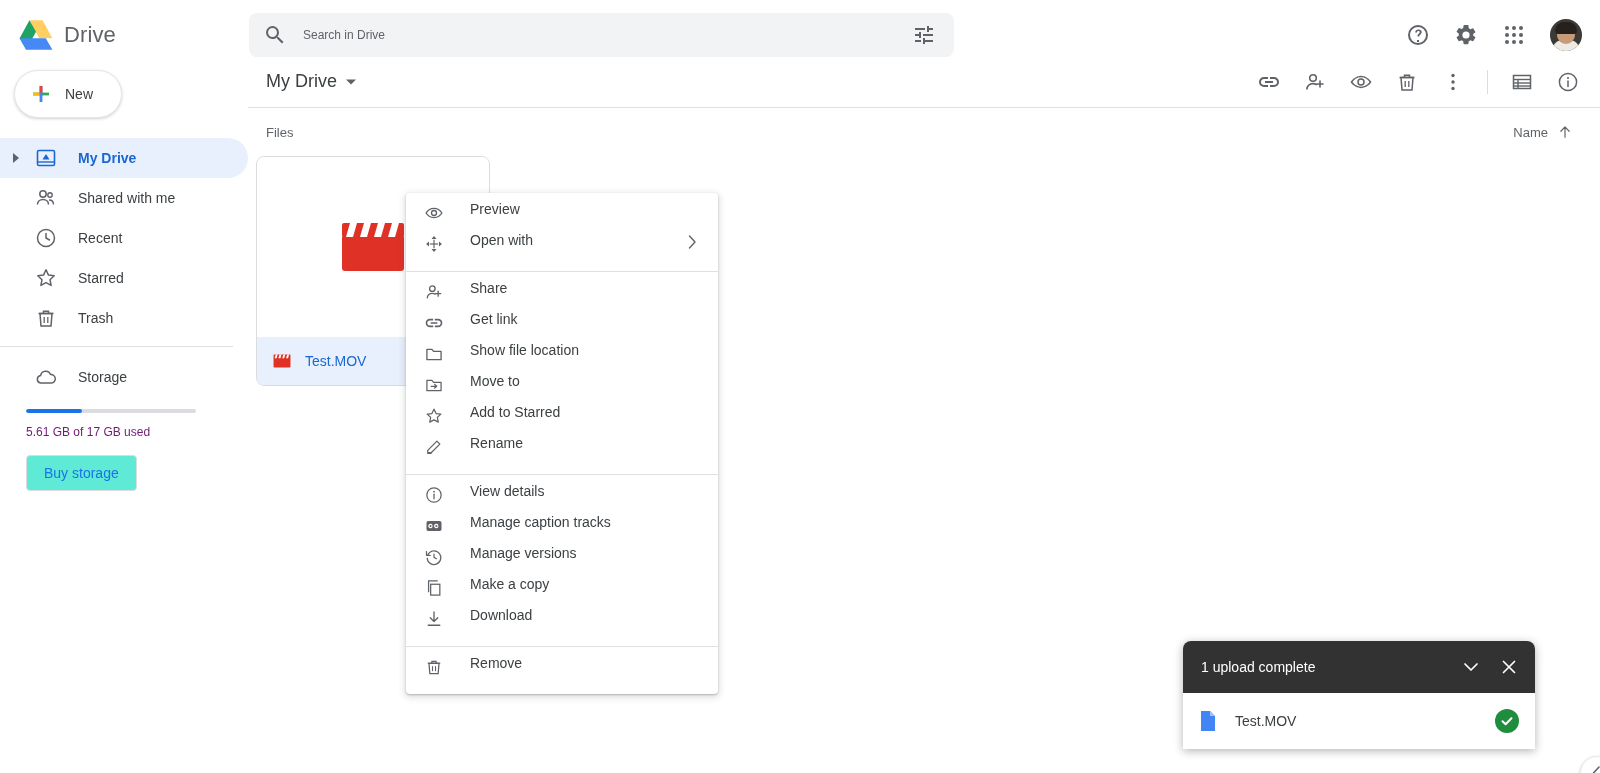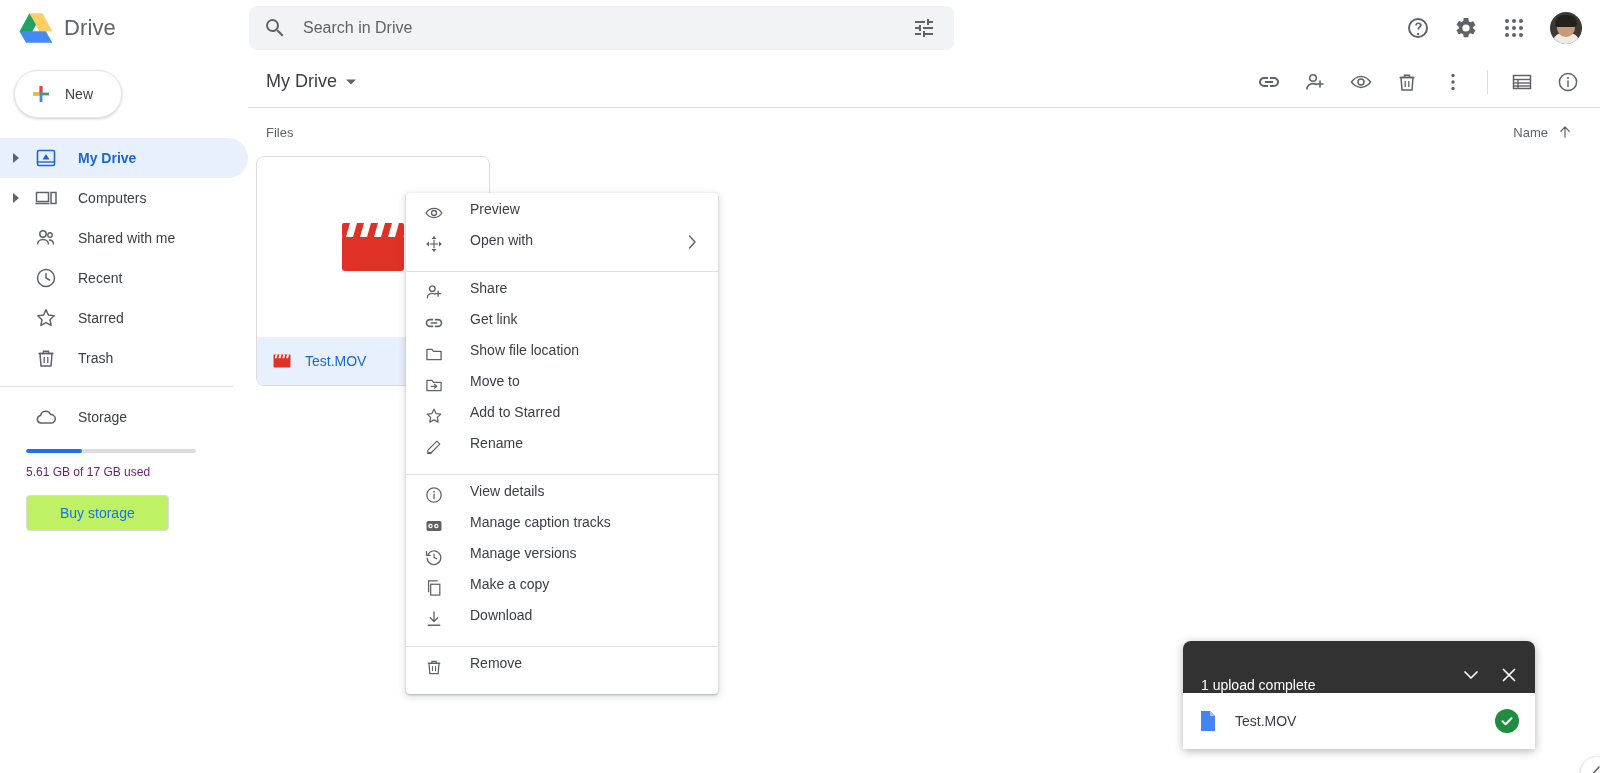--- a/index.html
+++ b/index.html
@@ -7,41 +7,41 @@
     width: 1600px; height: 773px;
     font-family: "Liberation Sans", sans-serif;
     background: #ffffff;
     overflow: hidden;
     color: #202124;
   }
   #app { position: relative; width: 1600px; height: 773px; }
 
   
   .topbar {
-    position: absolute; top: 0; left: 0;
+    position: absolute; top: 7px; left: 0;
     width: 1600px; height: 56px;
     display: flex; align-items: center;
   }
   .brand { display: flex; align-items: center; margin-left: 16px; width: 210px; }
   .drive-logo { width: 40px; height: 36px; flex: none; }
   .brand-name {
     font-size: 22px; color: #5f6368; margin-left: 8px;
     letter-spacing: .1px;
   }
   .search-wrap {
     position: absolute; left: 249px; top: 6px;
     width: 705px; height: 44px;
     background: #f1f3f4; border-radius: 8px;
     display: flex; align-items: center;
   }
   .search-icon { margin-left: 14px; width: 24px; height: 24px; flex: none; }
   .search-input {
     flex: 1; border: none; outline: none; background: transparent;
     font-family: "Liberation Sans", sans-serif;
-    font-size: 16px; color: #be185d; margin-left: 16px;
+    font-size: 12px; color: #be185d; margin-left: 16px;
   }
   .search-input::placeholder { color: #5f6368; }
   .tune-icon { width: 24px; height: 24px; margin-right: 18px; flex: none; }
 
   .top-right {
     position: absolute; right: 14px; top: 0; height: 56px;
     display: flex; align-items: center; gap: 4px;
   }
   .icon-btn {
     width: 44px; height: 44px; border-radius: 50%;
@@ -99,22 +99,22 @@
   .divider { height: 1px; background: #e0e0e0; margin: 8px 0 0 0; width: 233px; }
 
   .storage { margin-top: 10px; }
   .bar-track {
     width: 170px; height: 4px; border-radius: 2px; background: #dadce0;
     margin: 12px 0 0 26px; overflow: hidden;
   }
   .bar-fill { height: 4px; border-radius: 2px; background: #1a73e8; }
   .storage-text { font-size: 12px; color: #701a75; margin: 12px 0 0 26px; }
   .buy-btn {
-    margin: 16px 0 0 26px; height: 36px; padding: 0 33px;
-    border: 1px solid #dadce0; border-radius: 4px; background: #bef264;
+    margin: 16px 0 0 26px; height: 36px; padding: 0 17px;
+    border: 1px solid #dadce0; border-radius: 4px; background: #5eead4;
     color: #1a73e8; font-size: 14px; font-weight: 500; cursor: pointer;
     font-family: "Liberation Sans", sans-serif;
   }
 
   
   .main { position: absolute; left: 248px; top: 56px; width: 1352px; height: 717px; }
   .main-header {
     height: 52px; display: flex; align-items: center;
     border-bottom: 1px solid #e0e0e0; padding: 0 10px 0 0;
   }
@@ -170,21 +170,21 @@
   .ctx-arrow { margin-left: auto; width: 20px; height: 20px; }
   .ctx-sep { height: 1px; background: #e0e0e0; margin: 8px 0; }
 
   
   .toast {
     position: absolute; left: 1183px; top: 641px;
     width: 352px; border-radius: 8px 8px 0 0; overflow: hidden;
     box-shadow: 0 2px 10px rgba(0,0,0,.3); z-index: 30;
   }
   .toast-head {
-    height: 52px; background: #323232; display: flex; align-items: flex-end;
+    height: 52px; background: #323232; display: flex; align-items: center;
     padding: 0 8px 0 18px;
   }
   .toast-title { font-size: 14px; color: #fff; font-weight: 500; }
   .toast-actions { margin-left: auto; display: flex; align-items: center; gap: 2px; }
   .toast-btn {
     width: 36px; height: 36px; border: none; background: transparent;
     border-radius: 50%; cursor: pointer;
     display: flex; align-items: center; justify-content: center;
   }
   .toast-body { background: #fff; height: 56px; display: flex; align-items: center; padding: 0 16px; }
@@ -287,35 +287,20 @@
         <span class="nav-icon-wrap">
           <svg class="nav-icon" viewBox="0 0 24 24">
             <rect x="3.5" y="4.5" width="17" height="15" rx="1.5" fill="none" stroke="#1967d2" stroke-width="1.6"></rect>
             <path d="M12 8 L15.5 13.5 H8.5 Z" fill="#1967d2"></path>
             <line x1="4" y1="16" x2="20" y2="16" stroke="#1967d2" stroke-width="1.4"></line>
           </svg>
         </span>
         <span class="nav-label">My Drive</span>
       </div>
 
-      <div class="nav-item">
-        <span class="nav-caret">
-          <svg width="10" height="10" viewBox="0 0 10 10">
-              <path d="M2 0 L8 5 L2 10 Z" fill="#5f6368"></path>
-            </svg>
-        </span>
-        <span class="nav-icon-wrap">
-          <svg class="nav-icon" viewBox="0 0 24 24">
-            <rect x="2.5" y="6.5" width="12" height="9" fill="none" stroke="#5f6368" stroke-width="1.5"></rect>
-            <line x1="1.5" y1="17.5" x2="15.5" y2="17.5" stroke="#5f6368" stroke-width="1.5"></line>
-            <rect x="17" y="6.5" width="5" height="11" fill="none" stroke="#5f6368" stroke-width="1.5"></rect>
-          </svg>
-        </span>
-        <span class="nav-label">Computers</span>
-      </div>
 
       <div class="nav-item">
         <span class="nav-caret"></span>
         <span class="nav-icon-wrap">
           <svg class="nav-icon" viewBox="0 0 24 24">
             <circle cx="9" cy="8" r="3.2" fill="none" stroke="#5f6368" stroke-width="1.5"></circle>
             <path d="M3.5 18.5c0-3 2.5-5 5.5-5s5.5 2 5.5 5" fill="none" stroke="#5f6368" stroke-width="1.5"></path>
             <circle cx="16" cy="9" r="2.2" fill="none" stroke="#5f6368" stroke-width="1.4"></circle>
             <path d="M15 14c2.6 0 4.5 1.8 4.5 4.5" fill="none" stroke="#5f6368" stroke-width="1.4"></path>
           </svg>

